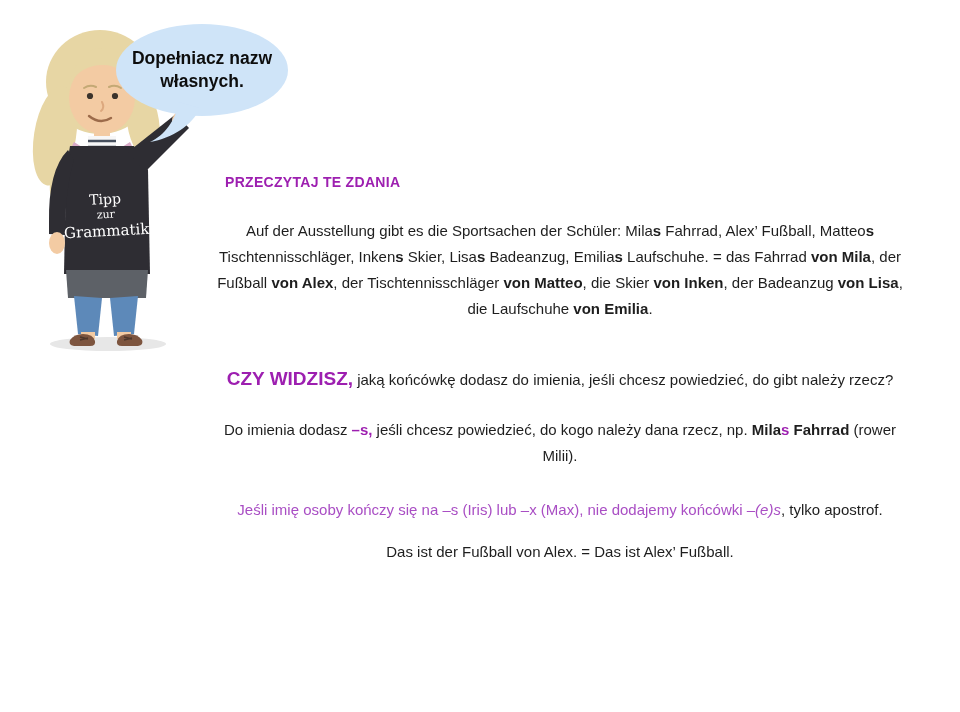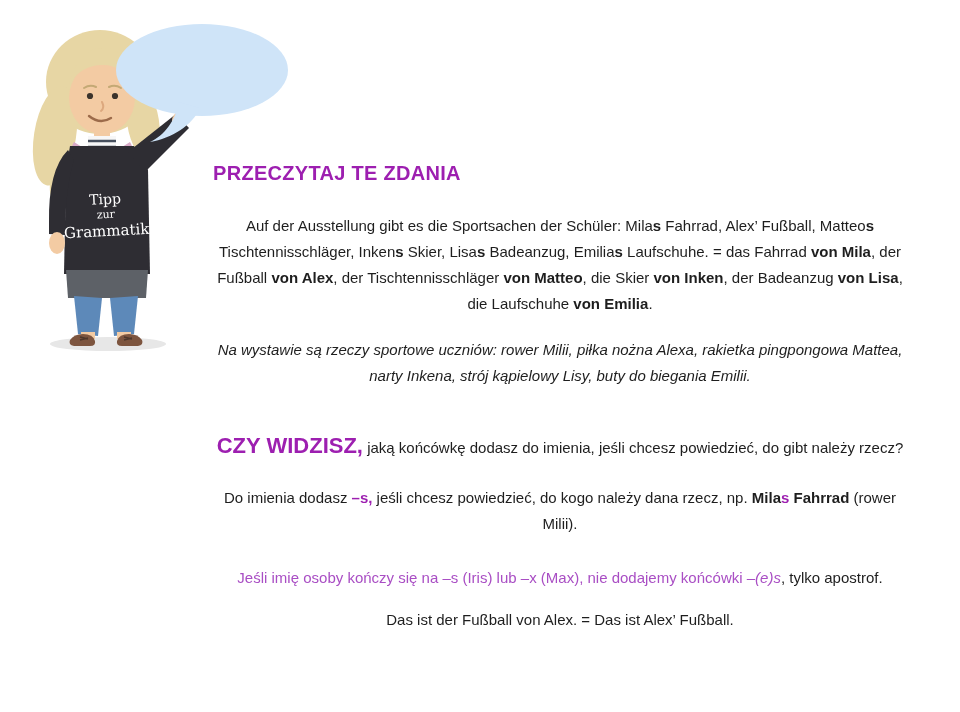--- a/index.html
+++ b/index.html
@@ -22,26 +22,26 @@
     background:var(--bubble);border-radius:50%;
     display:flex;align-items:center;justify-content:center;
   }
   .bubble .bubble-text{
     width:152px;text-align:center;font-weight:bold;font-size:17.5px;
     line-height:1.3;color:#0d0d0d;
   }
   .bubble .tail{position:absolute;left:32px;top:76px;}
   
   .content{position:absolute;left:213px;top:162px;width:694px;}
-  h2{margin:0;padding:0;font-size:20px;letter-spacing:.3px;color:var(--accent);}
+  h2{margin:12px;padding:0;font-size:14px;letter-spacing:.3px;color:var(--accent);}
   p{margin:0;font-size:15px;line-height:26px;text-align:center;}
   .para-german{margin-top:28px;}
   .para-polish{margin-top:20px;font-style:italic;}
   .czy-line{margin-top:44px;}
-  .czy-label{font-size:22px;font-weight:bold;color:var(--accent);}
+  .czy-label{font-size:19px;font-weight:bold;color:var(--accent);}
   .sec-warto{margin-top:50px;}
   .rule-s{margin-top:24px;}
   .rule-von{margin-top:22px;}
   .rule-apostrof{margin-top:28px;}
   .example{margin-top:16px;}
   .b{font-weight:bold;}
   .i{font-style:italic;}
   .p{color:var(--accent);}
   .pl{color:var(--accent-light);}
   .sweater-font{font-family:"DejaVu Serif", serif;}
@@ -105,31 +105,31 @@
     <g>
       <path d="M62,322 q4,-6 13,-6 q10,0 12,7 q1,5 -5,5 L66,328 q-6,-1 -4,-6 Z" fill="#7d553f"></path>
       <path d="M134,322 q-4,-6 -13,-6 q-10,0 -12,7 q-1,5 5,5 L130,328 q6,-1 4,-6 Z" fill="#7d553f"></path>
       <path d="M72,319 l8,2 m-8,1 l8,-2" stroke="#4e372a" stroke-width="1.4"></path>
       <path d="M116,319 l8,2 m-8,1 l8,-2" stroke="#4e372a" stroke-width="1.4"></path>
     </g>
   </svg>
 </div>
 
 <div class="bubble">
+  <div class="bubble-text">Dopełniacz nazw własnych.</div>
   <svg class="tail" width="54" height="44" viewBox="0 0 54 44">
     <path d="M2,42 C16,36 28,20 31,2 L52,8 C44,26 24,38 2,42 Z" fill="#cfe4f8"></path>
   </svg>
 </div>
 
 <main class="content">
   <h2 class="sec-przeczytaj">PRZECZYTAJ TE ZDANIA</h2>
 
   <p class="para-german"><span>Auf der Ausstellung gibt es die Sportsachen der Schüler: Mila</span><span class="b">s</span><span> Fahrrad, Alex’ Fußball, Matteo</span><span class="b">s</span><span> Tischtennisschläger, Inken</span><span class="b">s</span><span> Skier, Lisa</span><span class="b">s</span><span> Badeanzug, Emilia</span><span class="b">s</span><span> Laufschuhe. = das Fahrrad </span><span class="b">von Mila</span><span>, der Fußball </span><span class="b">von Alex</span><span>, der Tischtennisschläger </span><span class="b">von Matteo</span><span>, die Skier </span><span class="b">von Inken</span><span>, der Badeanzug </span><span class="b">von Lisa</span><span>, die Laufschuhe </span><span class="b">von Emilia</span><span>.</span></p>
 
-  <p class="para-polish">Na wystawie są rzeczy sportowe uczniów: rower Milii, piłka nożna Alexa, rakietka pingpongowa Mattea, narty Inkena, strój kąpielowy Lisy, buty do biegania Emilii.</p>
 
   <p class="czy-line"><span class="czy-label">CZY WIDZISZ,</span><span> jaką końcówkę dodasz do imienia, jeśli chcesz powiedzieć, do gibt należy rzecz?</span></p>
 
 
   <p class="rule-s"><span>Do imienia dodasz </span><span class="b p">–s,</span><span> jeśli chcesz powiedzieć, do kogo należy dana rzecz, np. </span><span class="b">Mila</span><span class="b p">s</span><span class="b"> Fahrrad</span><span> (rower Milii).</span></p>
 
 
   <p class="rule-apostrof"><span class="pl">Jeśli imię osoby kończy się na –s (Iris) lub –x (Max), nie dodajemy końcówki </span><span class="i pl">–(e)s</span><span>, tylko apostrof.</span></p>
 
   <p class="example">Das ist der Fußball von Alex. = Das ist Alex’ Fußball.</p>

